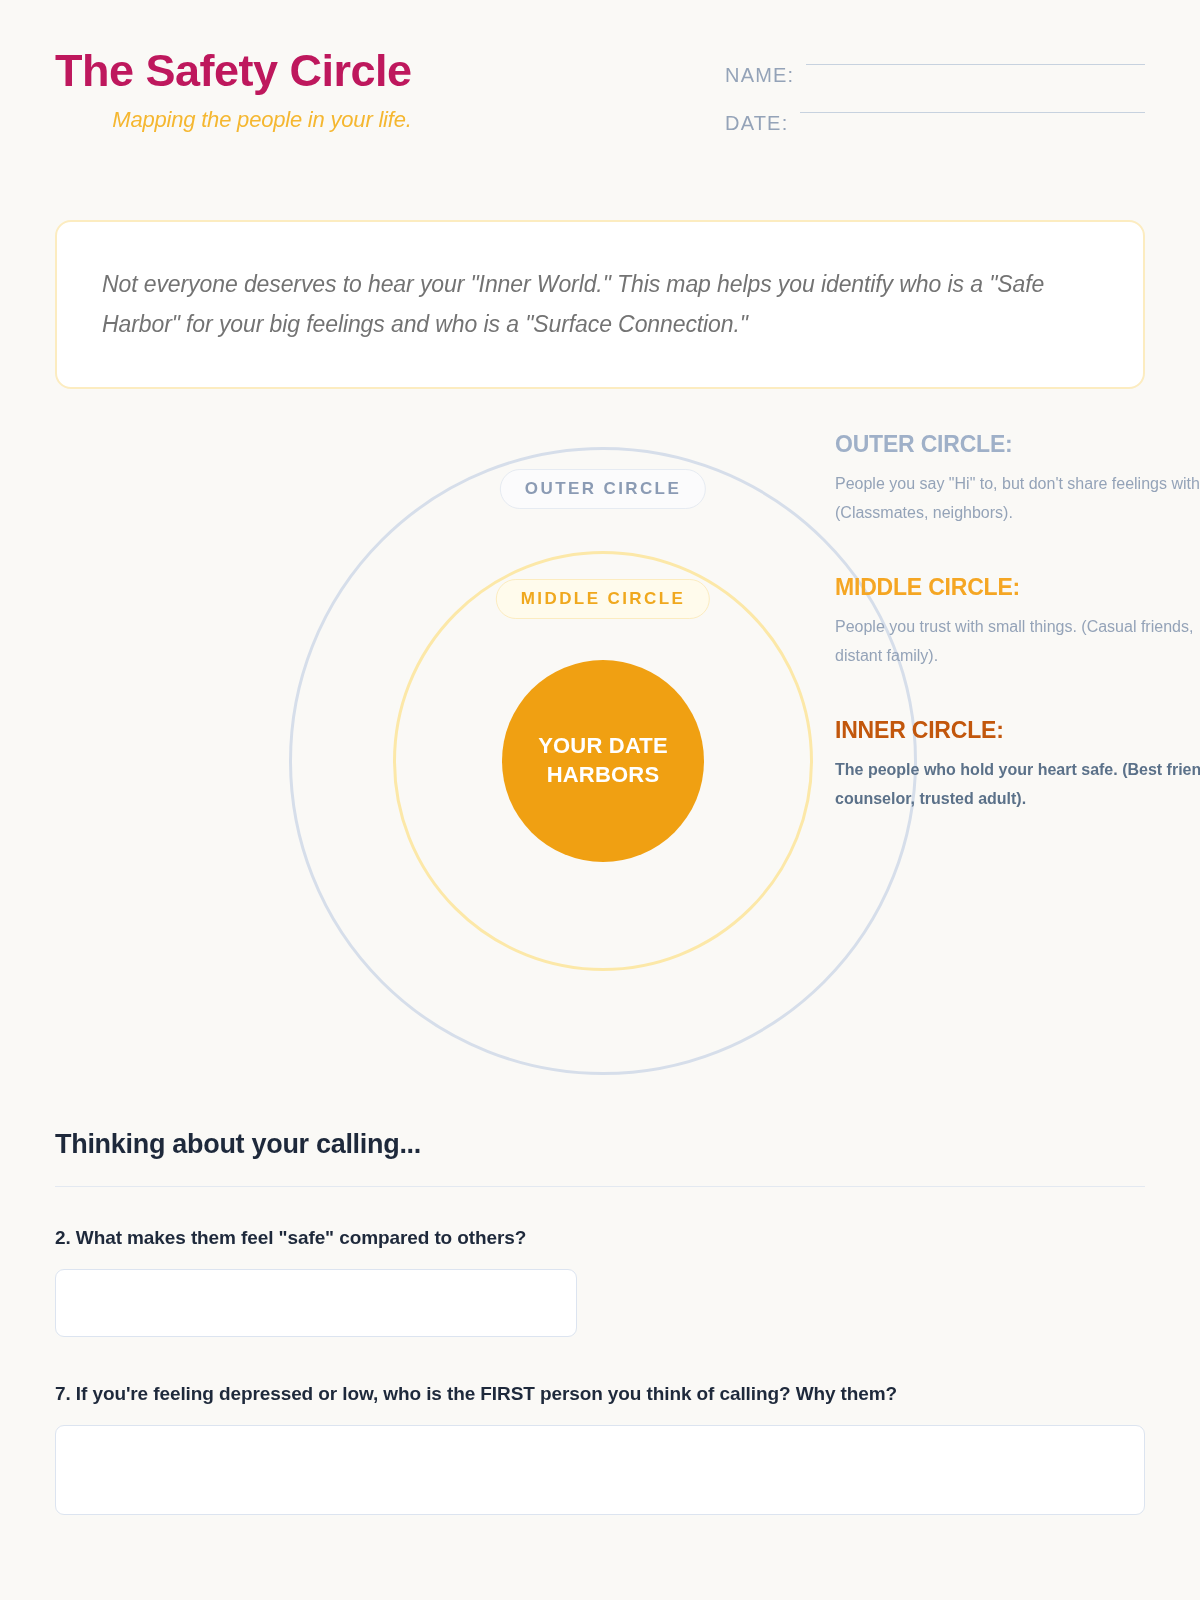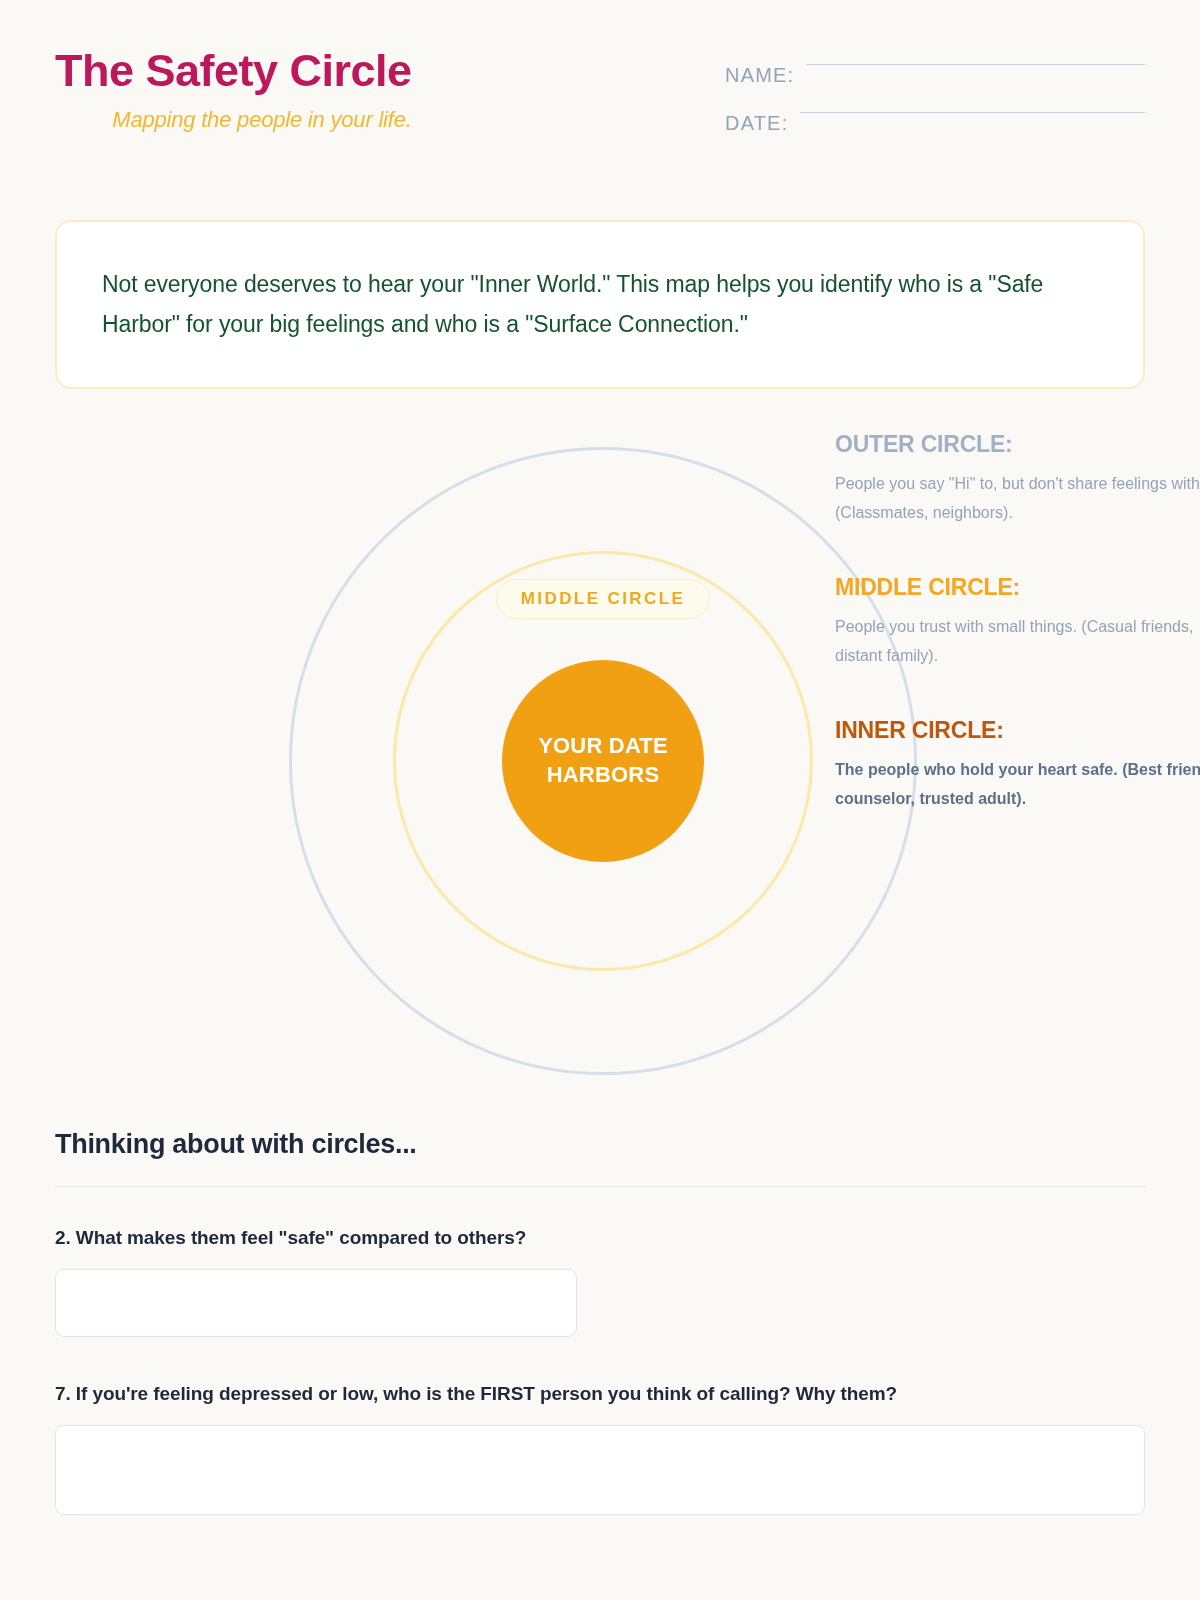--- a/index.html
+++ b/index.html
@@ -82,21 +82,22 @@
     border: 2px solid #FCECC0;
     border-radius: 16px;
     padding: 42px 45px;
     min-height: 160px;
     display: flex;
     align-items: center;
   }
 
   .callout-text {
     font-size: 23px;
-    color: #14532d;
+    font-style: italic;
+    color: #737373;
     line-height: 1.75;
     letter-spacing: -0.1px;
   }
 
   
   .diagram-section {
     margin-top: 42px;
     position: relative;
     height: 660px;
   }
@@ -277,20 +278,21 @@
   </div>
 
   <div class="diagram-section">
 
     <div class="circles">
       <div class="ring ring-outer"></div>
       <div class="ring ring-middle"></div>
       <div class="ring ring-inner">
         <span class="ring-inner-label">YOUR DATE HARBORS</span>
       </div>
+      <div class="ring-badge badge-outer">OUTER CIRCLE</div>
       <div class="ring-badge badge-middle">MIDDLE CIRCLE</div>
     </div>
 
     <div class="legend">
       <div class="legend-item">
         <div class="legend-heading outer">OUTER CIRCLE:</div>
         <div class="legend-body">People you say "Hi" to, but don't share feelings with.</div>
         <div class="legend-body">(Classmates, neighbors).</div>
       </div>
       <div class="legend-item">
@@ -301,21 +303,21 @@
       <div class="legend-item">
         <div class="legend-heading inner">INNER CIRCLE:</div>
         <div class="legend-body strong">The people who hold your heart safe. (Best friend,</div>
         <div class="legend-body strong">counselor, trusted adult).</div>
       </div>
     </div>
 
   </div>
 
   <div class="questions">
-    <div class="questions-heading">Thinking about with circles...</div>
+    <div class="questions-heading">Thinking about your calling...</div>
     <div class="questions-rule"></div>
 
     <div class="q-grid">
       <div>
         <div class="q-label">2. What makes them feel "safe" compared to others?</div>
         <div class="answer-box"></div>
       </div>
     </div>
 
     <div class="q-full">

